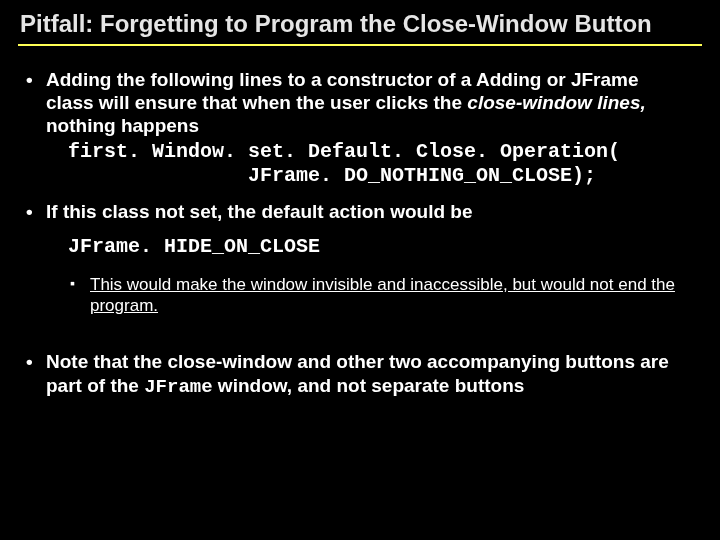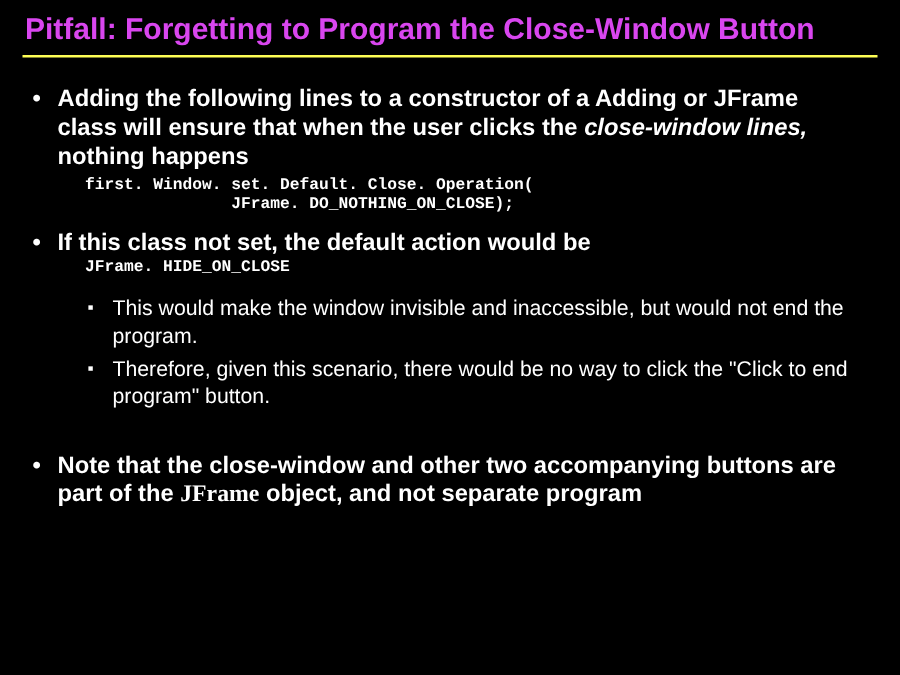--- a/index.html
+++ b/index.html
@@ -12,21 +12,21 @@
     font-family: Arial, Helvetica, sans-serif;
     overflow: hidden;
   }
   .slide {
     box-sizing: border-box;
     width: 720px;
     height: 540px;
     padding: 10px 18px 18px 18px;
   }
   .title {
-    color: #d946ef;
+    color: #e5e5e5;
     font-weight: bold;
     font-size: 24px;
     border-bottom: 2px solid #ffff55;
     padding: 0 0 6px 2px;
     margin-bottom: 22px;
   }
   ul.top {
     list-style: none;
     margin: 0;
     padding: 0 12px 0 6px;
@@ -44,37 +44,38 @@
     position: absolute;
     left: 2px;
     top: 0;
     font-size: 19px;
     color: #fff;
   }
   .it { font-style: italic; }
   .code {
     font-family: "Courier New", Courier, monospace;
     font-weight: bold;
-    font-size: 13px;
+    font-size: 20px;
     line-height: 1.22;
     white-space: pre;
     margin: 2px 0 10px 22px;
   }
   .code-tight {
-    margin-top: 0;
+    margin-top: 12px;
     margin-bottom: 6px;
   }
   .code-inline {
-    font-family: Liberation Serif, serif;
+    font-family: Liberation Mono, monospace;
     font-weight: bold;
   }
   ul.sub {
     list-style: none;
     margin: 14px 0 0 0;
     padding: 0 0 0 24px;
+    text-decoration: underline;
   }
   ul.sub > li {
     position: relative;
     padding-left: 20px;
     margin-bottom: 6px;
     font-size: 17px;
     font-weight: normal;
     line-height: 1.25;
   }
   ul.sub > li::before {
@@ -101,23 +102,22 @@
       <div class="code">first. Window. set. Default. Close. Operation(
                JFrame. DO_NOTHING_ON_CLOSE);</div>
     </li>
 
     <li>
       <span>If this class not set, the default action would be</span>
       <div class="code code-tight">JFrame. HIDE_ON_CLOSE</div>
 
       <ul class="sub">
         <li>This would make the window invisible and inaccessible, but would not end the program.</li>
-        <li>Therefore, given this scenario, there would be no way to click the "Click to end program" button.</li>
       </ul>
     </li>
 
     <li class="gap-lg">
-      <span>Note that the close-window and other two accompanying buttons are part of the </span><span class="code-inline">JFrame</span><span> object, and not separate program</span>
+      <span>Note that the close-window and other two accompanying buttons are part of the </span><span class="code-inline">JFrame</span><span> window, and not separate buttons</span>
     </li>
 
   </ul>
 
 </div>
 
 </body></html>

